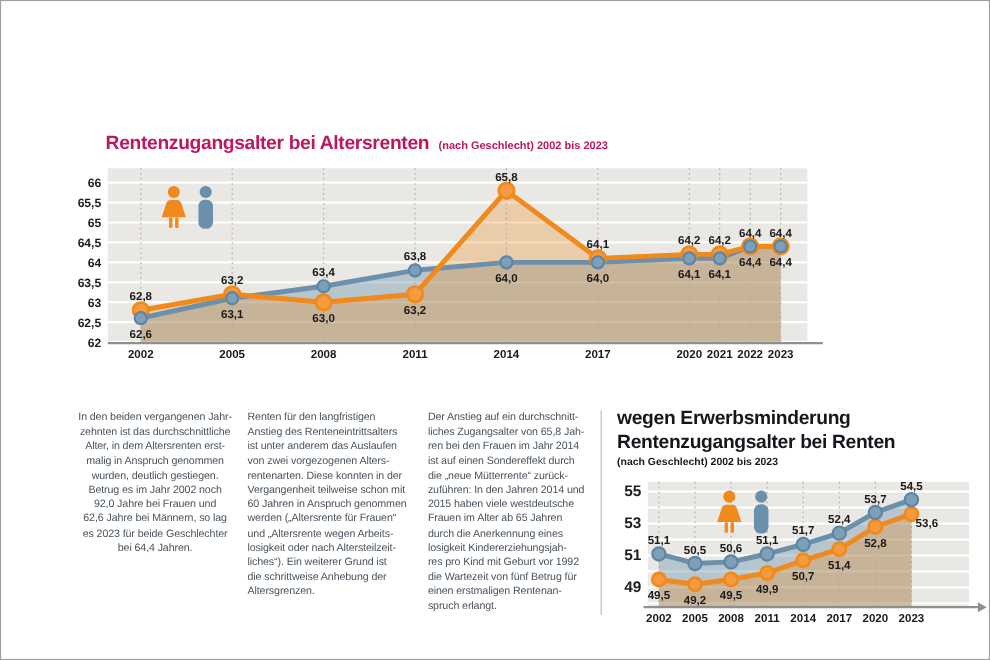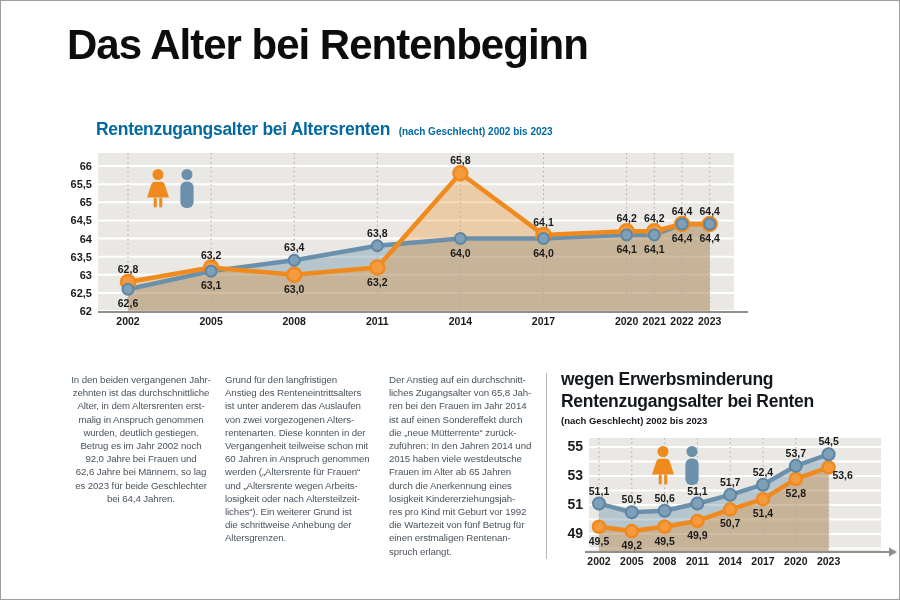--- a/index.html
+++ b/index.html
@@ -1,40 +1,39 @@
 <!DOCTYPE html>
 <html><head>
 <meta charset="utf-8">
 <style>
   html,body{margin:0;padding:0;background:#fff;}
   .page{position:relative;width:900px;height:600px;box-sizing:border-box;
         background:#fff;border:1px solid #9e9e9e;overflow:hidden;
         font-family:"Liberation Sans",sans-serif;}
   .main-title{position:absolute;left:66px;top:20px;margin:0;font-size:42px;
         font-weight:bold;letter-spacing:-1px;color:#0d0d0d;white-space:nowrap;}
-  .chart-heading{position:absolute;left:95px;top:118px;color:#0369a1;white-space:nowrap;}
+  .chart-heading{position:absolute;left:95px;top:118px;color:#be185d;white-space:nowrap;}
   .chart-heading .big{font-size:17.5px;font-weight:bold;letter-spacing:-0.3px;}
   .chart-heading .small{font-size:10px;font-weight:bold;margin-left:4px;}
   .chart2-heading{position:absolute;left:560px;top:367px;color:#14181c;}
   .chart2-heading .line{font-size:17.5px;font-weight:bold;letter-spacing:-0.3px;
         line-height:22px;white-space:nowrap;}
   .chart2-heading .sub{font-size:9.5px;font-weight:bold;margin-top:3px;white-space:nowrap;}
   .info-col{position:absolute;top:372px;width:160px;font-size:9.7px;line-height:13.2px;
         letter-spacing:-0.1px;color:#4a545e;}
   .info-col .tline{white-space:nowrap;}
   .v-divider{position:absolute;left:545px;top:372px;width:1px;height:186px;background:#b8b8b8;}
   svg{position:absolute;}
   svg text{font-family:"Liberation Sans",sans-serif;}
 </style>
 </head>
 <body>
 
 <div class="page">
 
-  <h1 class="main-title">Das Alter bei Rentenbeginn</h1>
 
   <div class="chart-heading">
     <span class="big">Rentenzugangsalter bei Altersrenten</span>
     <span class="small">(nach Geschlecht) 2002 bis 2023</span>
   </div>
 
   <svg id="chart1" width="705" height="192" style="left: 55px; top: 148px;">
       <rect x="42" y="4" width="636" height="158" fill="#EAE8E5"></rect>
       <g>
         <line x1="42" y1="162" x2="678" y2="162" stroke="#ffffff" stroke-width="2"></line>
@@ -153,21 +152,21 @@
       <div class="tline">Alter, in dem Altersrenten erst-</div>
       <div class="tline">malig in Anspruch genommen</div>
       <div class="tline">wurden, deutlich gestiegen.</div>
       <div class="tline">Betrug es im Jahr 2002 noch</div>
       <div class="tline">92,0 Jahre bei Frauen und</div>
       <div class="tline">62,6 Jahre bei Männern, so lag</div>
       <div class="tline">es 2023 für beide Geschlechter</div>
       <div class="tline">bei 64,4 Jahren.</div>
     </div>
   <div class="info-col" style="left:224px;">
-      <div class="tline">Grund für den langfristigen</div>
+      <div class="tline">Renten für den langfristigen</div>
       <div class="tline">Anstieg des Renteneintrittsalters</div>
       <div class="tline">ist unter anderem das Auslaufen</div>
       <div class="tline">von zwei vorgezogenen Alters-</div>
       <div class="tline">rentenarten. Diese konnten in der</div>
       <div class="tline">Vergangenheit teilweise schon mit</div>
       <div class="tline">60 Jahren in Anspruch genommen</div>
       <div class="tline">werden („Altersrente für Frauen“</div>
       <div class="tline">und „Altersrente wegen Arbeits-</div>
       <div class="tline">losigkeit oder nach Altersteilzeit-</div>
       <div class="tline">liches“). Ein weiterer Grund ist</div>

